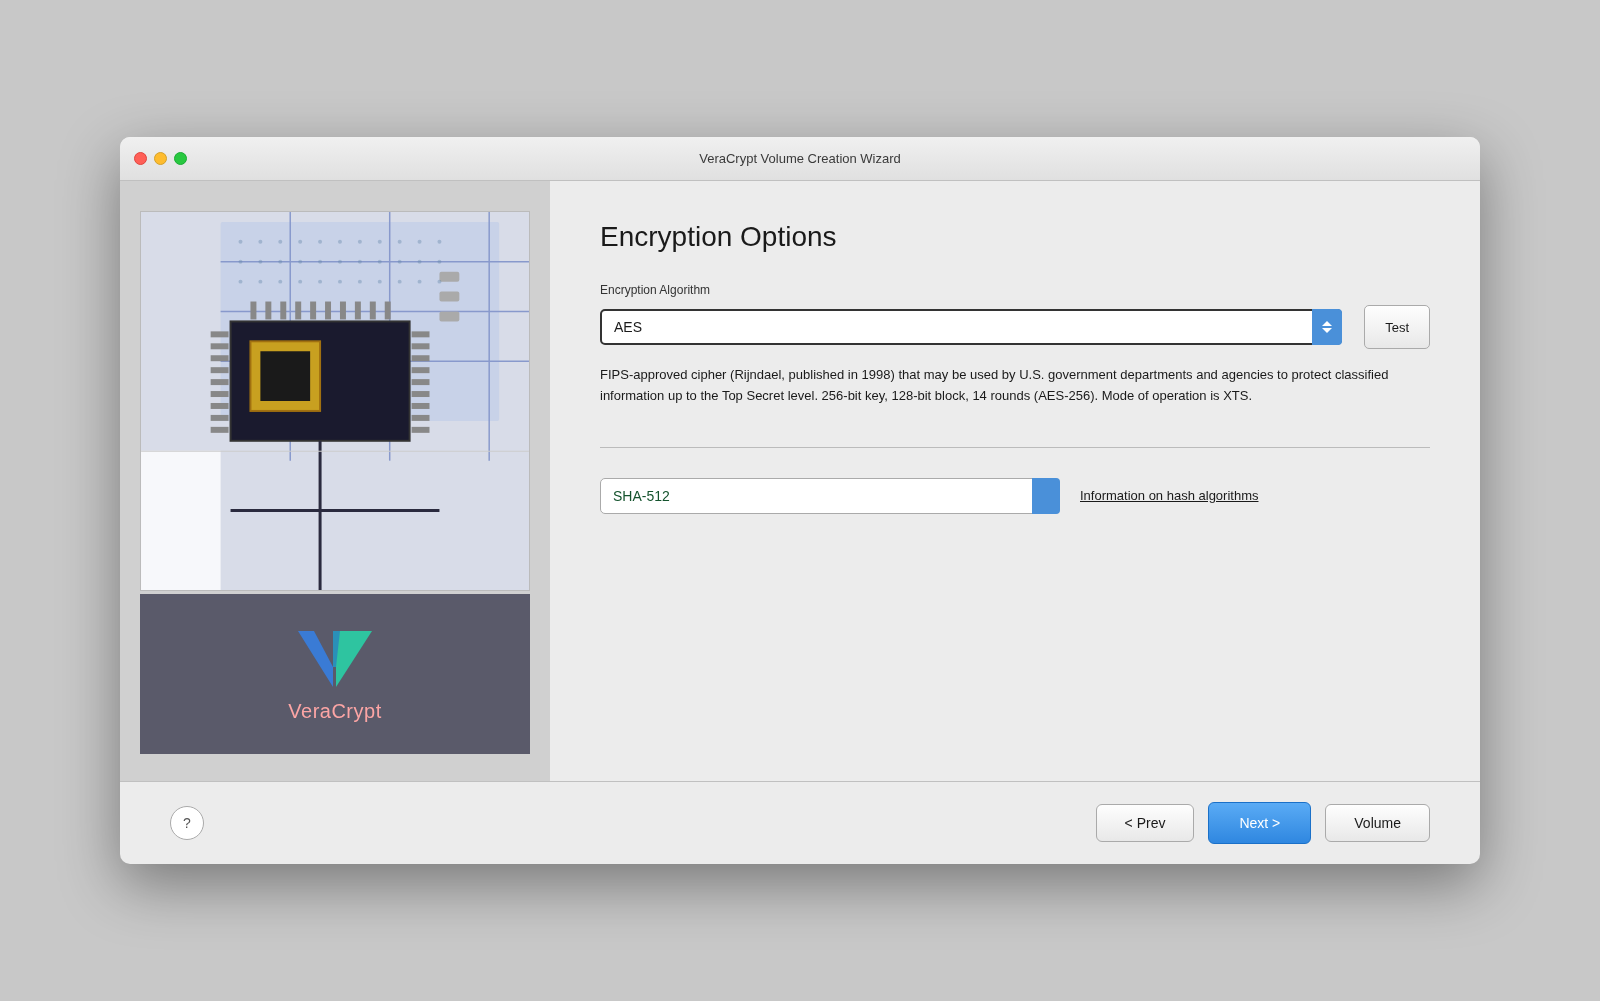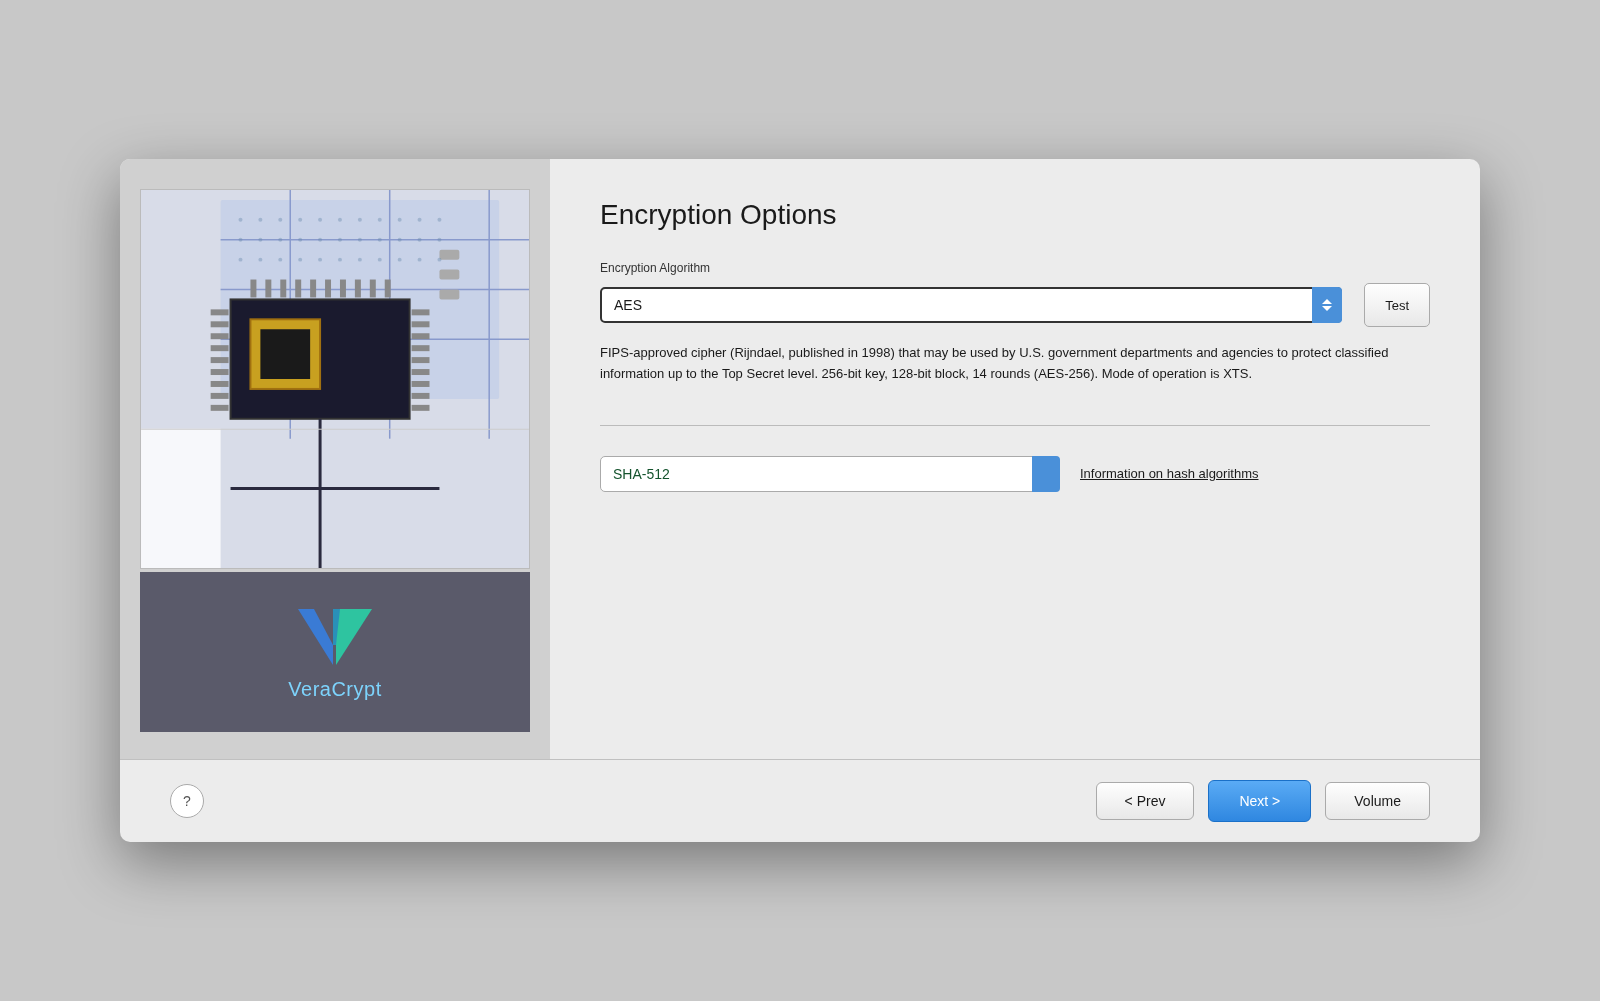--- a/index.html
+++ b/index.html
@@ -93,21 +93,21 @@
       height: 160px;
       background: #5a5a6a;
       display: flex;
       flex-direction: column;
       align-items: center;
       justify-content: center;
       gap: 10px;
     }
 
     .vc-brand {
-      color: #7dd3fc;
+      color: #fca5a5;
       font-size: 20px;
       font-weight: 500;
       letter-spacing: 0.5px;
     }
 
     
     .right-panel {
       flex: 1;
       padding: 40px 50px 30px 50px;
       display: flex;
@@ -319,20 +319,28 @@
       display: flex;
       justify-content: flex-end;
       margin-bottom: 8px;
     }
   </style>
 </head>
 <body>
 
 <div class="window">
 
+  <div class="titlebar">
+    <div class="traffic-lights">
+      <div class="traffic-light close"></div>
+      <div class="traffic-light minimize"></div>
+      <div class="traffic-light maximize"></div>
+    </div>
+    <div class="titlebar-title">VeraCrypt Volume Creation Wizard</div>
+  </div>
 
   <div class="window-body">
 
     <div class="left-panel">
 
       <div class="illustration">
         <svg width="390" height="380" viewBox="0 0 390 380" style="background:#dde0e8; border:1px solid #bbb;">
 
           <rect width="390" height="380" fill="#d8dce8"></rect>
 

